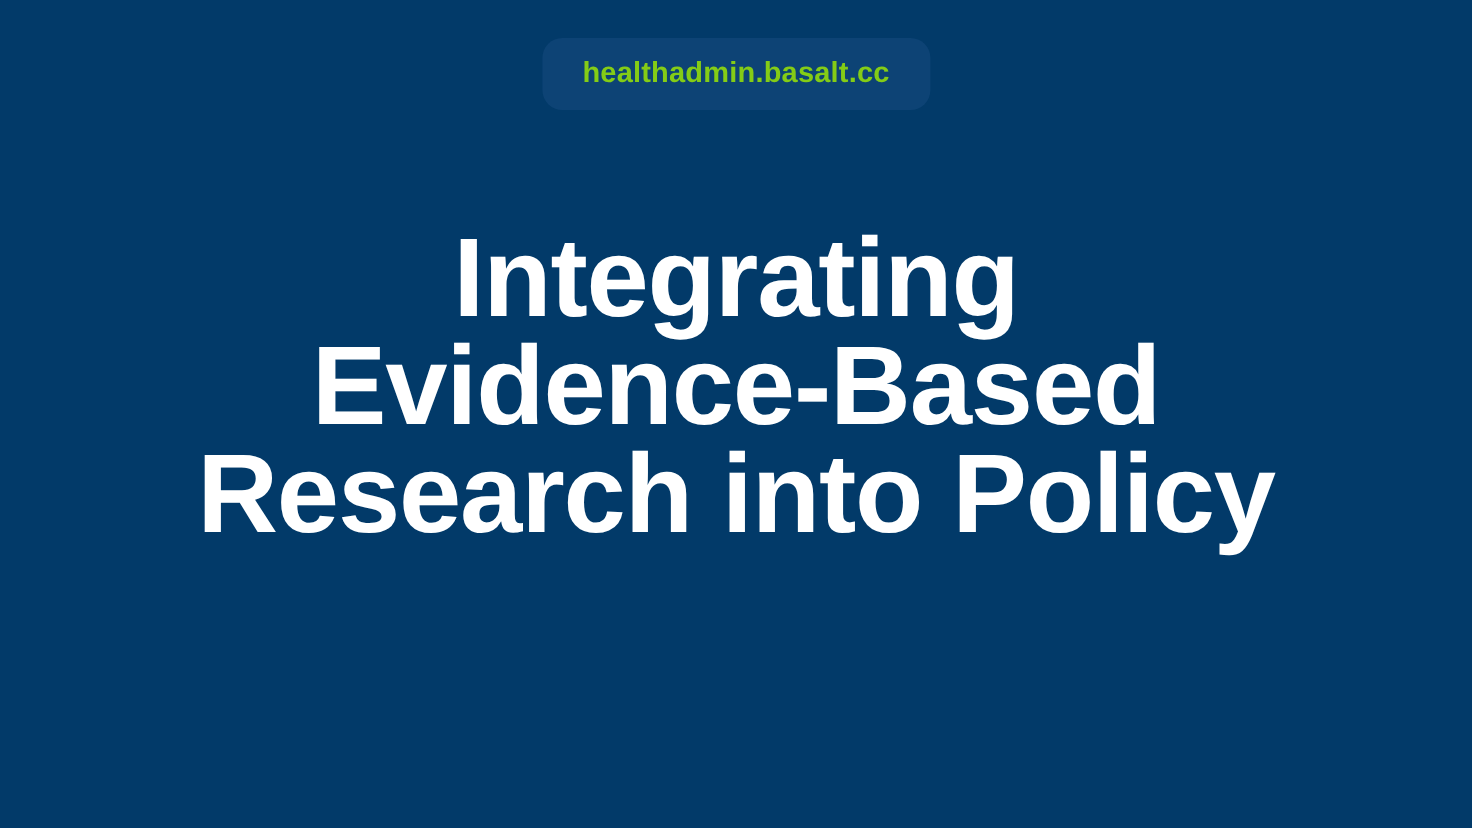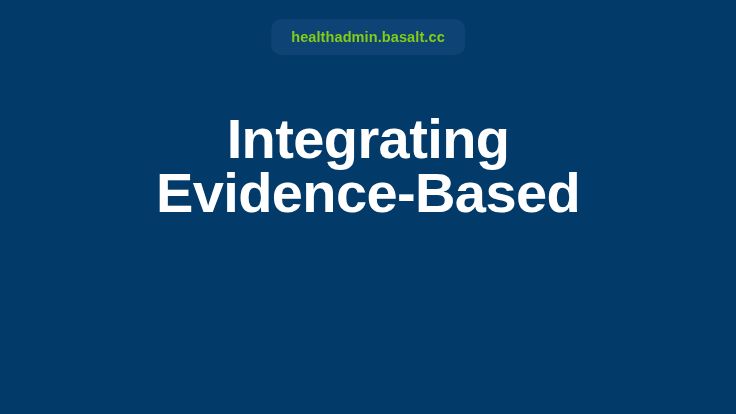--- a/index.html
+++ b/index.html
@@ -73,15 +73,16 @@
 
 <div id="slide">
 
   <div id="url-pill">
     <span class="url-text">healthadmin.basalt.cc</span>
   </div>
 
   <div id="title-block">
     <span class="title-line">Integrating</span>
     <span class="title-line">Evidence-Based</span>
+    <span class="title-line">Research into Policy</span>
   </div>
 
 </div>
 
 </body></html>

